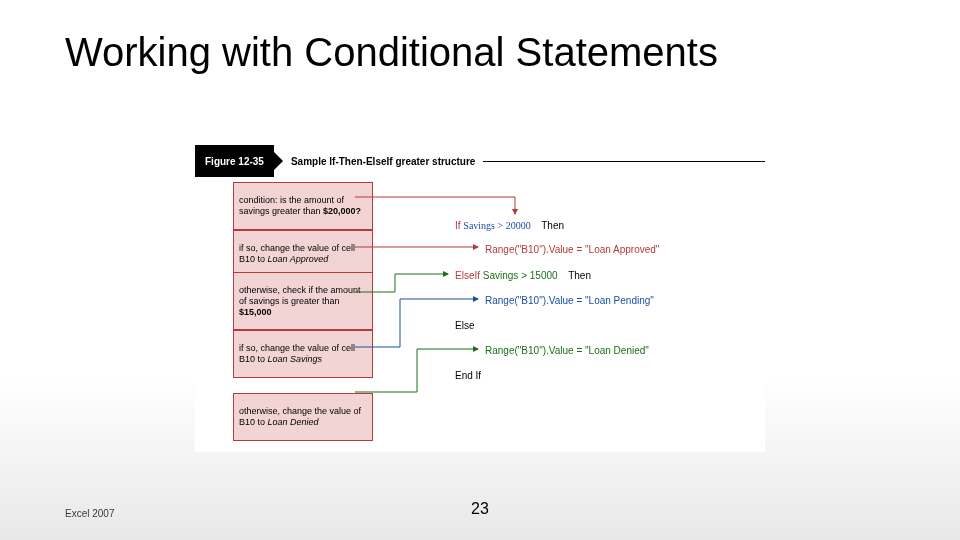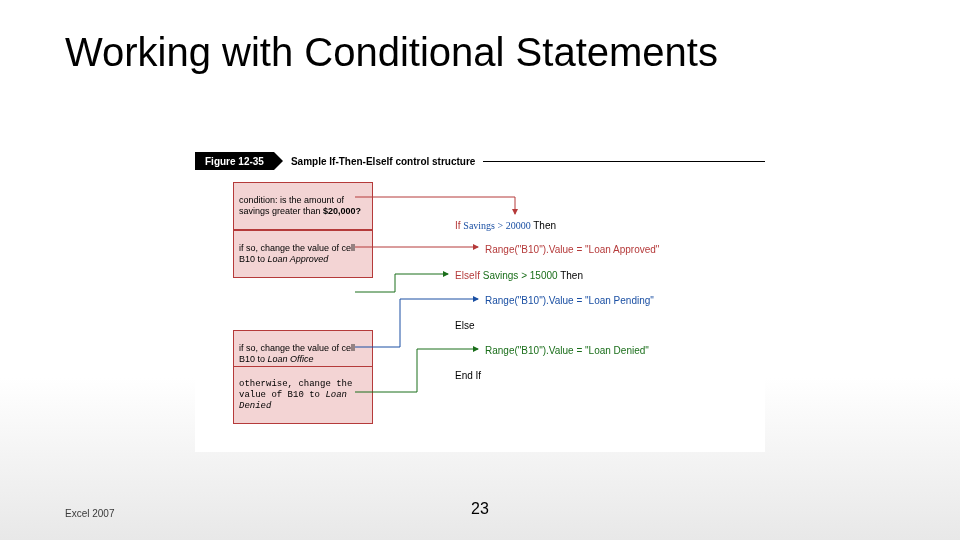--- a/index.html
+++ b/index.html
@@ -31,21 +31,21 @@
     display: flex;
     align-items: center;
     height: 18px;
   }
   .fig-label {
     background: #000;
     color: #fff;
     font-size: 10px;
     font-weight: bold;
     padding: 2px 10px;
-    height: 18px;
+    height: 32px;
     display: flex;
     align-items: center;
   }
   .fig-tri {
     width: 0; height: 0;
     border-top: 9px solid transparent;
     border-bottom: 9px solid transparent;
     border-left: 9px solid #000;
   }
   .fig-title {
@@ -80,21 +80,21 @@
     font-size: 10px;
     white-space: nowrap;
     color: #000;
   }
   .kw-if   { color: #b53a3a; }
   .kw-elif { color: #b53a3a; }
   .kw-else { color: #000; }
   .kw-end  { color: #000; }
   .cond1   { color: #1a4fa3; font-family: Liberation Serif, serif; }
   .cond2   { color: #1a6e1a; }
-  .then    { color: #000; }
+  .then    { color: #000; margin-left: 8px; }
   .assign1 { color: #b53a3a; }
   .assign2 { color: #1a4fa3; }
   .assign3 { color: #1a6e1a; }
 
   .footer-left {
     position: absolute;
     left: 65px;
     bottom: 20px;
     font-size: 10px;
     color: #3a3a3a;
@@ -117,34 +117,37 @@
 </head>
 <body>
 
 <div class="title">Working with Conditional Statements</div>
 
 <div class="figure-area">
 
   <div class="figure-bar">
     <div class="fig-label">Figure 12-35</div>
     <div class="fig-tri"></div>
-    <div class="fig-title">Sample If-Then-ElseIf control structure</div>
+    <div class="fig-title">Sample If-Then-ElseIf greater structure</div>
     <div class="fig-rule"></div>
   </div>
 
   <div class="callout" style="top:30px;left:38px;">
     <span>condition: is the amount of savings greater than </span><span class="b">$20,000?</span>
   </div>
   <div class="callout" style="top:78px;left:38px;">
     <span>if so, change the value of cell B10 to </span><span class="i">Loan Approved</span>
   </div>
+  <div class="callout" style="top:120px;left:38px;">
+    <span>otherwise, check if the amount of savings is greater than </span><span class="b">$15,000</span>
+  </div>
   <div class="callout" style="top:178px;left:38px;">
-    <span>if so, change the value of cell B10 to </span><span class="i">Loan Office</span>
+    <span>if so, change the value of cell B10 to </span><span class="i">Loan Savings</span>
   </div>
-  <div class="callout" style="top:214px;left:38px;font-family:Liberation Mono, monospace;">
+  <div class="callout" style="top:241px;left:38px;">
     <span>otherwise, change the value of B10 to </span><span class="i">Loan Denied</span>
   </div>
 
   <div class="code" style="top:68px;left:260px;">
     <span class="kw-if">If </span><span class="cond1">Savings &gt; 20000</span><span class="then"> Then</span>
   </div>
   <div class="code assign1" style="top:92px;left:290px;">Range("B10").Value = "Loan Approved"</div>
   <div class="code" style="top:118px;left:260px;">
     <span class="kw-elif">ElseIf </span><span class="cond2">Savings &gt; 15000</span><span class="then"> Then</span>
   </div>

